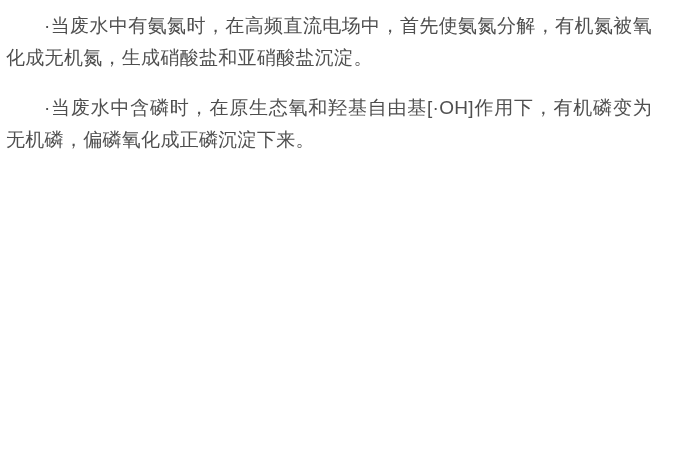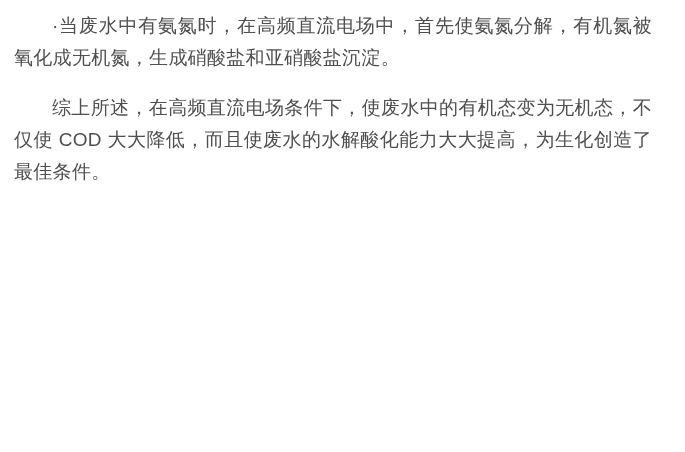--- a/index.html
+++ b/index.html
@@ -8,35 +8,35 @@
     background: #ffffff;
   }
   body {
     width: 685px;
     height: 452px;
     overflow: hidden;
   }
   .doc {
     box-sizing: border-box;
     width: 685px;
-    padding: 10px 33px 10px 14px;
+    padding: 10px 33px 10px 6px;
     font-family: "Liberation Sans", "DejaVu Sans", sans-serif;
     font-size: 19px;
     line-height: 32px;
     color: #4f4f4f;
     text-align: justify;
     letter-spacing: 0.3px;
   }
   .doc p {
     margin: 0 0 18px 0;
     text-indent: 2em;
   }
   .doc p:last-child {
     margin-bottom: 0;
   }
 </style>
 </head>
 <body>
 
 <div class="doc">
   <p>·当废水中有氨氮时，在高频直流电场中，首先使氨氮分解，有机氮被氧化成无机氮，生成硝酸盐和亚硝酸盐沉淀。</p>
-  <p>综上所述，在高频直流电场条件下，使废水中的有机态变为无机态，不仅使 COD 大大降低，而且使废水的水解酸化能力大大提高，为生化创造了最佳条件。</p>
+  <p>·当废水中含磷时，在原生态氧和羟基自由基[·OH]作用下，有机磷变为无机磷，偏磷氧化成正磷沉淀下来。</p>
 </div>
 
 </body></html>

